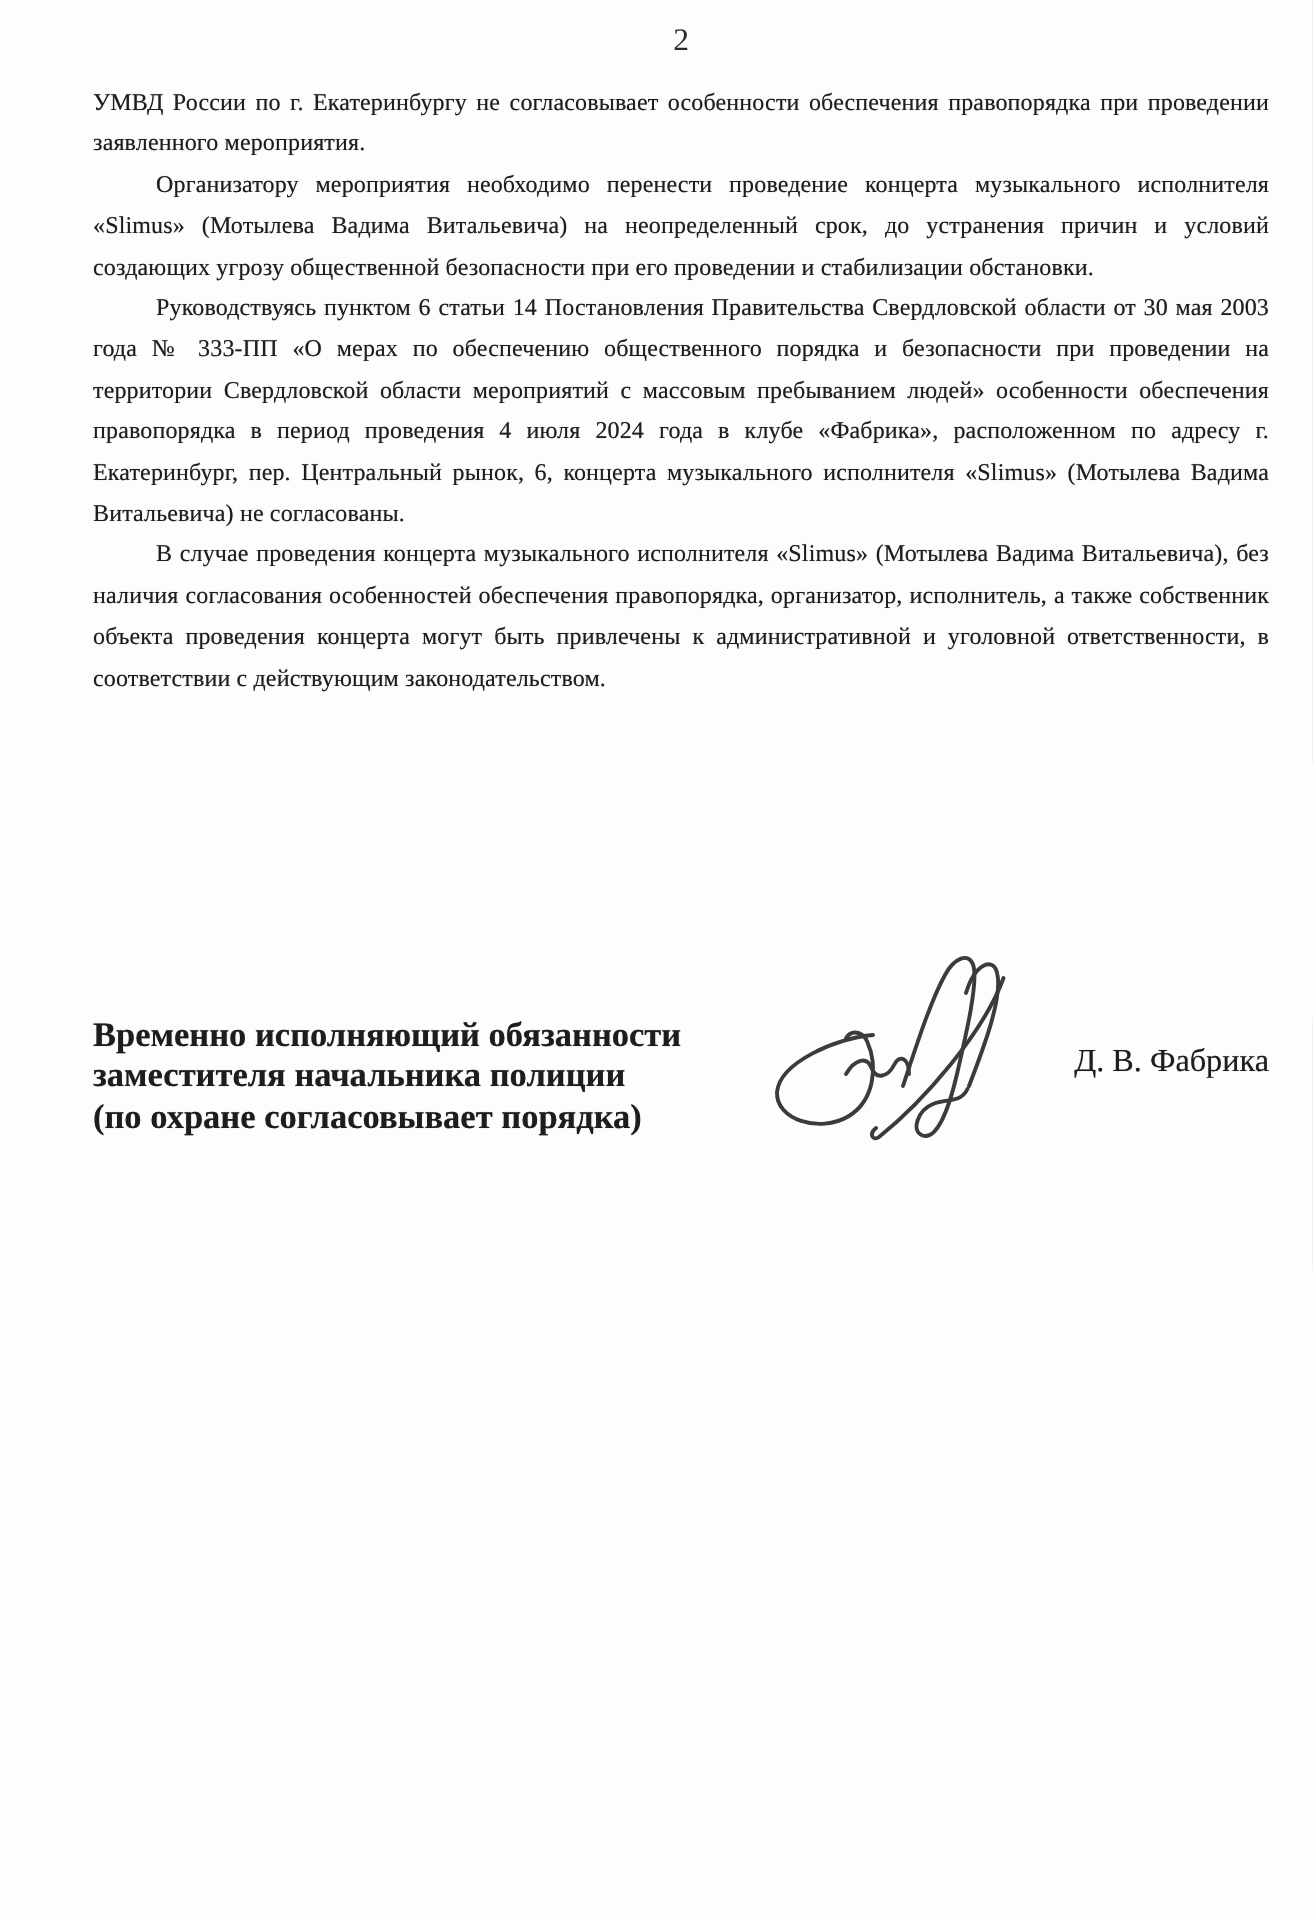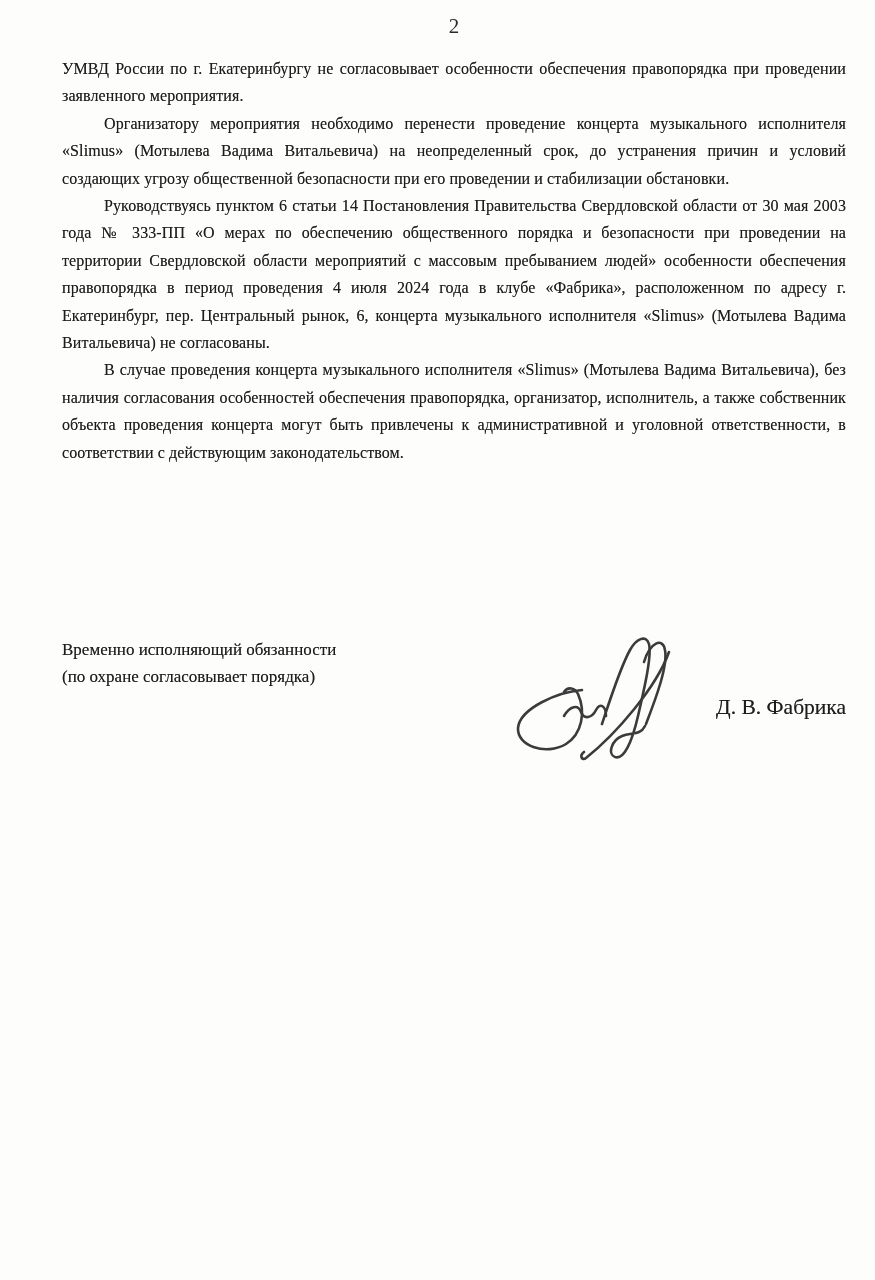--- a/index.html
+++ b/index.html
@@ -40,26 +40,27 @@
   }
   .body-text p {
     margin: 0;
     text-indent: 42px;
   }
   .body-text p.no-indent {
     text-indent: 0;
   }
   .sig-titles {
     position: absolute;
-    top: 636px;
+    top: 676px;
     left: 62px;
     width: 420px;
-    font-size: 17px;
+    font-size: 23px;
     line-height: 27.3px;
     text-shadow: 0 0 0.5px rgba(25,25,25,0.55);
+    font-weight: bold;
   }
   .sig-name {
     position: absolute;
     top: 695px;
     left: 650px;
     width: 196px;
     text-align: right;
     font-size: 21.5px;
     text-shadow: 0 0 0.5px rgba(25,25,25,0.55);
   }
@@ -80,20 +81,21 @@
 
   <div class="body-text">
     <p class="no-indent">УМВД России по г. Екатеринбургу не согласовывает особенности обеспечения правопорядка при проведении заявленного мероприятия.</p>
     <p>Организатору мероприятия необходимо перенести проведение концерта музыкального исполнителя «Slimus» (Мотылева Вадима Витальевича) на неопределенный срок, до устранения причин и условий создающих угрозу общественной безопасности при его проведении и стабилизации обстановки.</p>
     <p>Руководствуясь пунктом 6 статьи 14 Постановления Правительства Свердловской области от 30 мая 2003 года № 333-ПП «О мерах по обеспечению общественного порядка и безопасности при проведении на территории Свердловской области мероприятий с массовым пребыванием людей» особенности обеспечения правопорядка в период проведения 4 июля 2024 года в клубе «Фабрика», расположенном по адресу г. Екатеринбург, пер. Центральный рынок, 6, концерта музыкального исполнителя «Slimus» (Мотылева Вадима Витальевича) не согласованы.</p>
     <p>В случае проведения концерта музыкального исполнителя «Slimus» (Мотылева Вадима Витальевича), без наличия согласования особенностей обеспечения правопорядка, организатор, исполнитель, а также собственник объекта проведения концерта могут быть привлечены к административной и уголовной ответственности, в соответствии с действующим законодательством.</p>
   </div>
 
   <div class="sig-titles">
     <div>Временно исполняющий обязанности</div>
+    <div>заместителя начальника полиции</div>
     <div>(по охране согласовывает порядка)</div>
   </div>
 
   <svg class="signature-svg" viewBox="0 0 190 140" fill="none" xmlns="http://www.w3.org/2000/svg">
     <g stroke="#2b2b2b" stroke-width="2.6" stroke-linecap="round" stroke-linejoin="round" opacity="0.92">
       <path d="M 84 62 C 60 64, 22 80, 20 100 C 19 118, 48 128, 68 116 C 84 106, 88 84, 80 66 C 77 60, 70 58, 66 64"></path>
       <path d="M 66 88 C 72 78, 80 76, 83 84 C 86 92, 94 90, 98 82 C 102 74, 108 78, 108 88"></path>
       <path d="M 104 96 C 112 72, 122 40, 132 22 C 138 11, 148 6, 151 16 C 154 28, 146 62, 140 88 C 134 114, 126 132, 117 129 C 109 126, 114 112, 124 108 C 133 104, 142 108, 147 98"></path>
       <path d="M 148 96 C 158 70, 170 38, 167 22 C 165 9, 152 14, 146 34"></path>
       <path d="M 171 24 C 158 60, 118 106, 88 130 C 84 133, 81 128, 86 124"></path>

